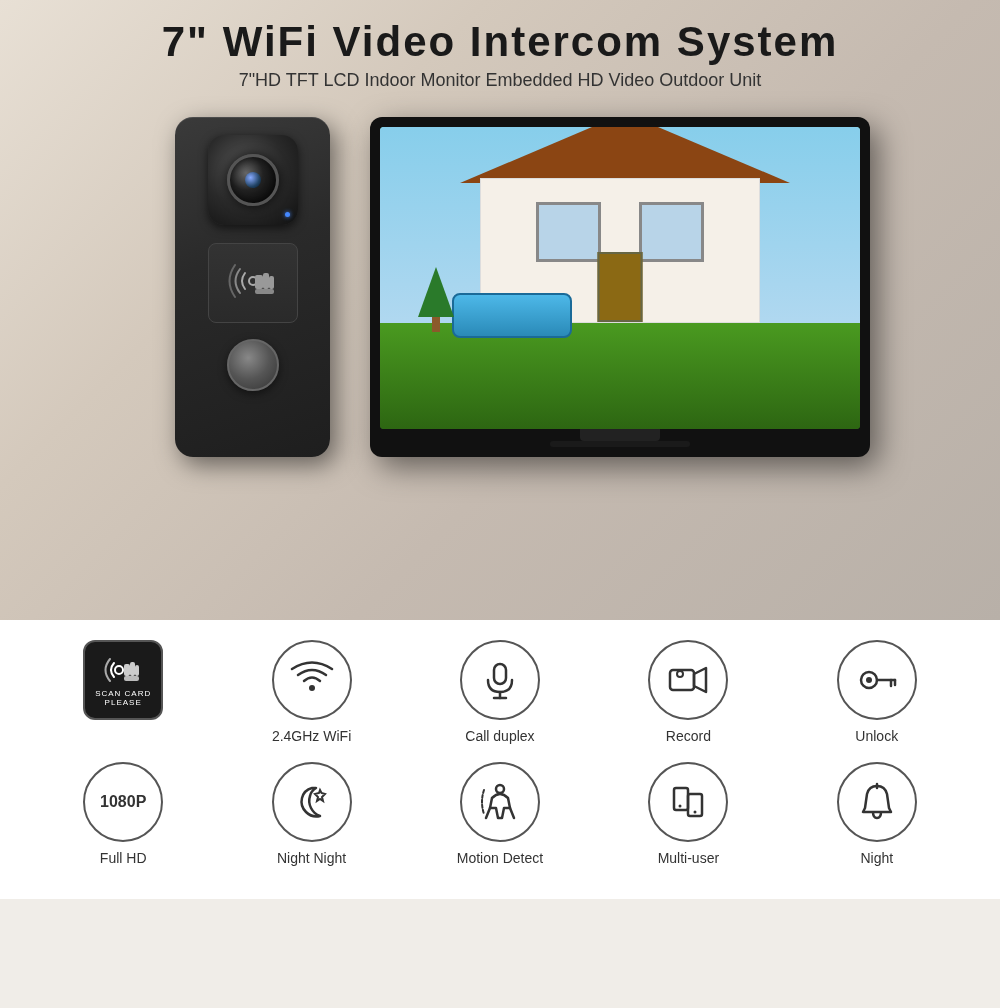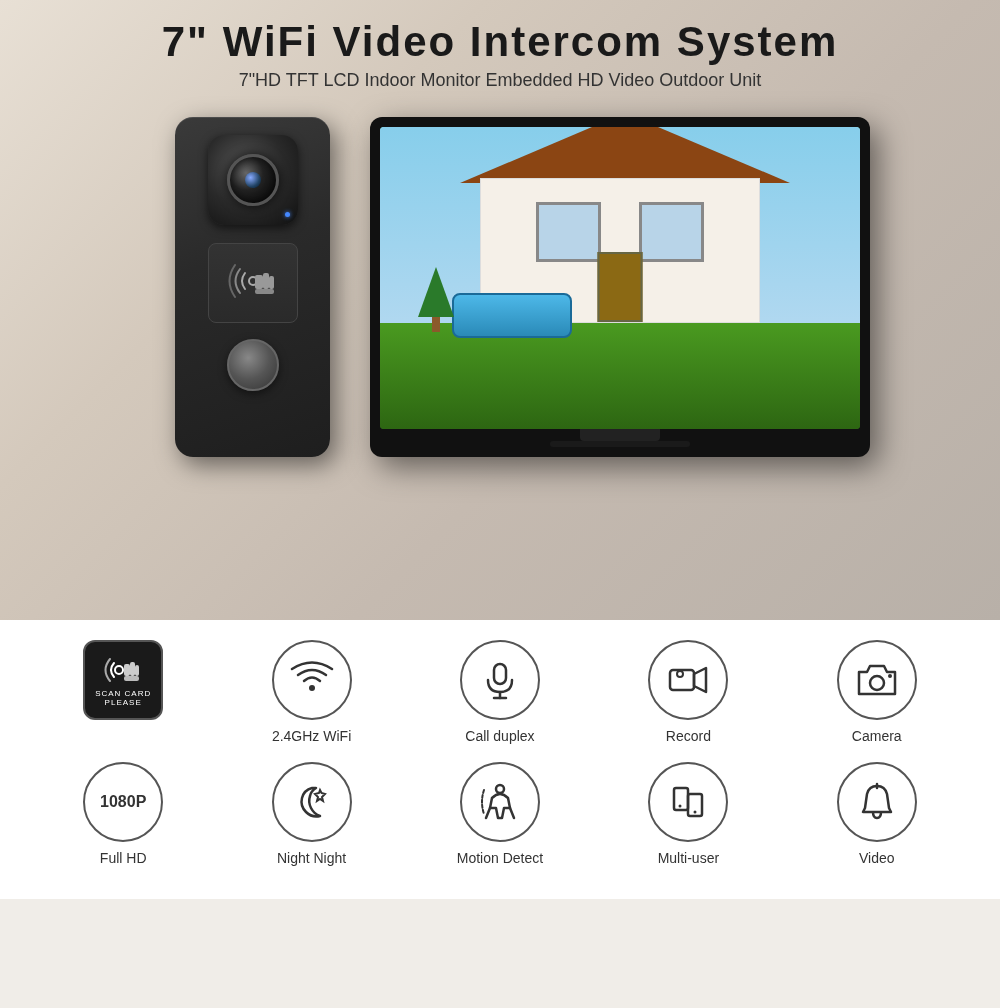--- a/index.html
+++ b/index.html
@@ -496,31 +496,33 @@
       <div class="feature-icon-circle">
         <svg class="icon-svg" viewBox="0 0 44 44">
           <rect x="4" y="12" width="24" height="20" rx="3" fill="none" stroke="#333" stroke-width="2.5"></rect>
           <polygon points="28,16 40,10 40,34 28,28" fill="none" stroke="#333" stroke-width="2.5" stroke-linejoin="round"></polygon>
           <circle cx="14" cy="16" r="3" fill="none" stroke="#333" stroke-width="2"></circle>
         </svg>
       </div>
       <div class="feature-label">Record</div>
     </div>
 
-    <div class="feature-item">
-      <div class="feature-icon-circle">
-        <svg class="icon-svg" viewBox="0 0 44 44">
-          <path d="M4 14 L4 36 L40 36 L40 14 L32 14 L29 8 L15 8 L12 14 Z" fill="none" stroke="#333" stroke-width="2.5" stroke-linejoin="round"></path>
-          <circle cx="22" cy="25" r="7" fill="none" stroke="#333" stroke-width="2.5"></circle>
-          <circle cx="35" cy="18" r="2" fill="#333"></circle>
-        </svg>
-      </div>
-      <div class="feature-label">Camera</div>
-    </div>
-
+
+    <div class="feature-item">
+      <div class="feature-icon-circle">
+        <svg class="icon-svg" viewBox="0 0 44 44">
+          <circle cx="14" cy="22" r="8" fill="none" stroke="#333" stroke-width="2.5"></circle>
+          <circle cx="14" cy="22" r="3" fill="#333"></circle>
+          <line x1="22" y1="22" x2="40" y2="22" stroke="#333" stroke-width="2.5" stroke-linecap="round"></line>
+          <line x1="36" y1="22" x2="36" y2="28" stroke="#333" stroke-width="2.5" stroke-linecap="round"></line>
+          <line x1="40" y1="22" x2="40" y2="27" stroke="#333" stroke-width="2.5" stroke-linecap="round"></line>
+        </svg>
+      </div>
+      <div class="feature-label">Unlock</div>
+    </div>
 
   </div>
 
   <div class="features-row">
 
     <div class="feature-item">
       <div class="feature-icon-1080">
         <div class="p1080-text">1080P</div>
       </div>
       <div class="feature-label">Full HD</div>
@@ -564,18 +566,18 @@
     </div>
 
     <div class="feature-item">
       <div class="feature-icon-circle">
         <svg class="icon-svg" viewBox="0 0 44 44">
           <path d="M22 6 Q14 6 12 14 L10 28 L8 32 L36 32 L34 28 L32 14 Q30 6 22 6 Z" fill="none" stroke="#333" stroke-width="2.5" stroke-linejoin="round"></path>
           <path d="M18 32 Q18 38 22 38 Q26 38 26 32" fill="none" stroke="#333" stroke-width="2.5"></path>
           <line x1="22" y1="4" x2="22" y2="8" stroke="#333" stroke-width="2.5" stroke-linecap="round"></line>
         </svg>
       </div>
-      <div class="feature-label">Video</div>
+      <div class="feature-label">Night</div>
     </div>
 
 
   </div>
 </div>
 
 </body></html>

